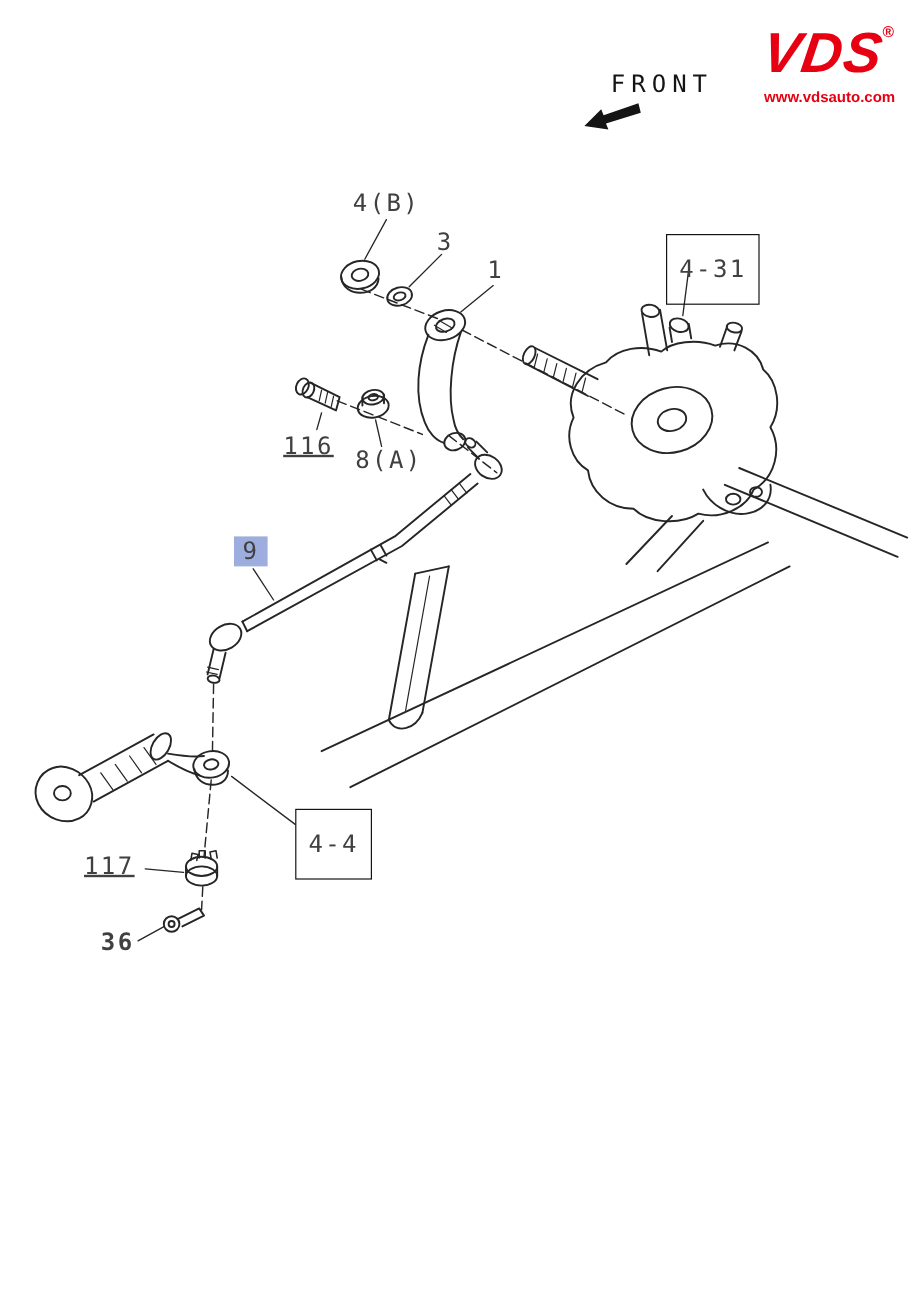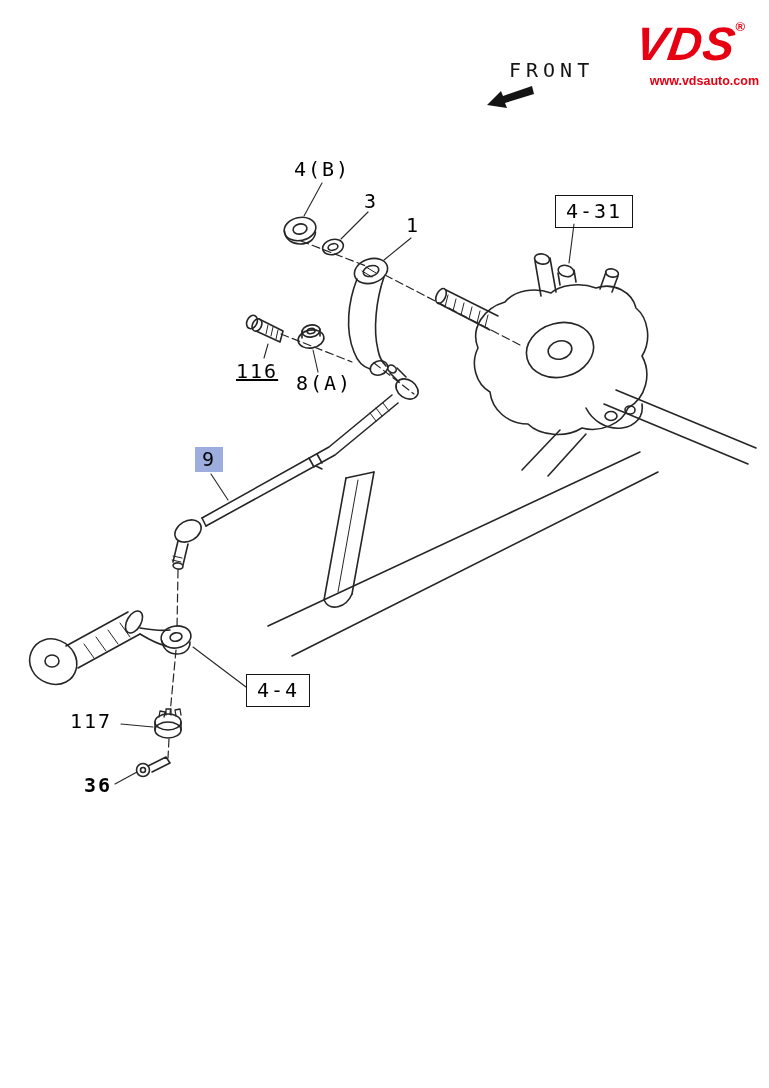--- a/index.html
+++ b/index.html
@@ -15,29 +15,29 @@
     font-size:20px; letter-spacing:5px; color:#141414;
   }
   .logo {
     position:absolute; top:20px; right:24px; text-align:right;
     color:#e60012; font-family:"Liberation Sans", sans-serif;
     font-style:italic; font-weight:bold; line-height:1;
   }
   .logo-text { font-size:47px; display:inline-block; transform:skewX(-8deg); letter-spacing:1px; }
   .logo-reg  { font-size:13px; vertical-align:top; font-style:normal; }
   .website {
-    position:absolute; top:74px; right:10px;
+    position:absolute; top:74px; right:23px;
     color:#e60012; font-size:12.5px; font-weight:bold;
     font-family:"Liberation Sans", sans-serif;
   }
   .plabel {
     position:absolute; font-size:20px; letter-spacing:2px;
-    color:#000000; line-height:1.15; white-space:nowrap; cursor:pointer;
-  }
-  .plabel.boxed { border:1.8px solid #141414; padding:4px 10px; }
+    color:#404040; line-height:1.15; white-space:nowrap; cursor:pointer;
+  }
+  .plabel.boxed { border:1.8px solid #141414; padding:17px 10px; }
   .plabel.highlighted { background:#9daede; padding:1px 7px; }
 </style>
 </head>
 <body>
 
 <div class="page">
 
   <svg class="art" width="769" height="1088" viewBox="0 0 769 1088">
     <g stroke="#262626" stroke-width="1.6" fill="none" stroke-linecap="round" stroke-linejoin="round">
 
@@ -186,16 +186,16 @@
   <div class="website">www.vdsauto.com</div>
 
   <div class="plabel" style="left:294px; top:158px;">4(B)</div>
   <div class="plabel" style="left:364px; top:190px;">3</div>
   <div class="plabel" style="left:406px; top:214px;">1</div>
   <div class="plabel boxed" style="left:555px; top:195px;">4-31</div>
   <div class="plabel" style="left:236px; top:360px;text-decoration:underline;">116</div>
   <div class="plabel" style="left:296px; top:372px;">8(A)</div>
   <div class="plabel highlighted" style="left:195px; top:447px;">9</div>
   <div class="plabel boxed" style="left:246px; top:674px;">4-4</div>
-  <div class="plabel" style="left:70px;  top:710px;">117</div>
+  <div class="plabel" style="left:70px;  top:710px;text-decoration:underline;">117</div>
   <div class="plabel" style="left:84px;  top:774px;font-weight:bold;">36</div>
 
 </div>
 
 </body></html>

